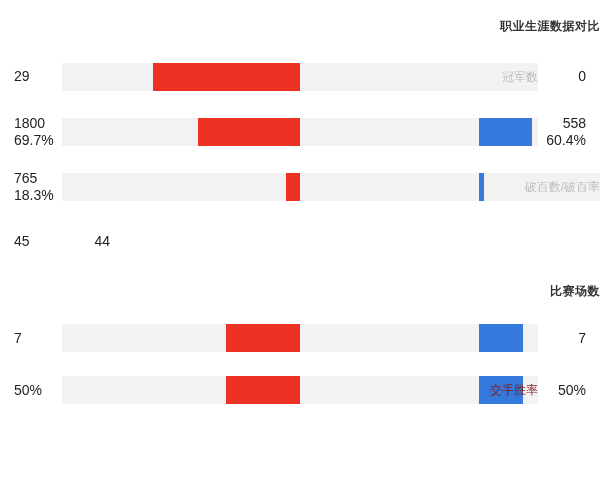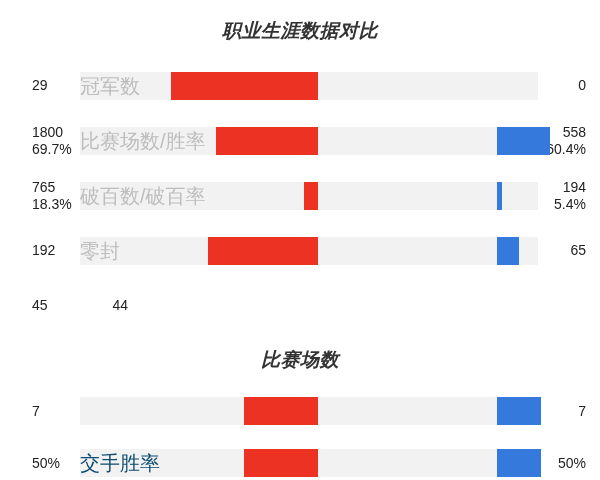--- a/index.html
+++ b/index.html
@@ -16,39 +16,37 @@
   }
   .page {
     position: relative;
     width: 600px;
     height: 480px;
     box-sizing: border-box;
   }
 
   
   .section-title {
-    text-align: center;
-    font-size: 19px;
+    text-align: right;
+    font-size: 12px;
     font-weight: bold;
     color: #333333;
     letter-spacing: .5px;
-    font-style: italic;
   }
   #career-title { padding-top: 18px; padding-bottom: 14px; }
   #h2h-title    { padding-top: 14px; padding-bottom: 12px; }
 
   
   .rows { display: block; }
 
   .cmp-row {
     position: relative;
     height: 52px;
     display: flex;
     align-items: center;
-    margin-left: 18px;
   }
 
   .side-val {
     width: 62px;
     flex: 0 0 62px;
     font-size: 14px;
     line-height: 17px;
     color: #222222;
     white-space: pre-line;
   }
@@ -74,22 +72,22 @@
     background: #f2f2f2;
   }
 
   .track-label {
     position: absolute;
     left: 0;
     right: 0;
     top: 6px;
     height: 28px;
     line-height: 28px;
-    text-align: left;
-    font-size: 20px;
+    text-align: right;
+    font-size: 12px;
     color: #bdbdbd;
     z-index: 3;
     pointer-events: none;
   }
 
   
   .bar-left {
     position: absolute;
     top: 6px;
     height: 28px;
@@ -128,49 +126,36 @@
       <div class="side-val right">0</div>
     </div>
 
     <div class="cmp-row">
       <div class="side-val left">1800
 69.7%</div>
       <div class="bar-area">
         <div class="track" style="background: rgb(242, 242, 242); left: 0px; right: 0px;"></div>
         <div class="bar-left" style="background: rgb(236, 50, 35); left: 136px; width: 102px; display: block;"></div>
         <div class="bar-right" style="background: rgb(53, 121, 221); left: 416.5px; width: 53px; display: block;"></div>
-        <div class="track-label" style="color: rgb(189, 189, 189);">比赛场数/胜率</div>
       </div>
       <div class="side-val right">558
 60.4%</div>
     </div>
 
     <div class="cmp-row">
       <div class="side-val left">765
 18.3%</div>
       <div class="bar-area">
         <div class="track" style="background: rgb(242, 242, 242); left: 0px; right: 0px;"></div>
         <div class="bar-left" style="background: rgb(236, 50, 35); left: 224px; width: 14px; display: block;"></div>
         <div class="bar-right" style="background: rgb(53, 121, 221); left: 416.5px; width: 5px; display: block;"></div>
         <div class="track-label" style="color: rgb(189, 189, 189);">破百数/破百率</div>
       </div>
-      <div class="side-val right">194
-5.4%</div>
     </div>
 
-    <div class="cmp-row">
-      <div class="side-val left">192</div>
-      <div class="bar-area">
-        <div class="track" style="background: rgb(242, 242, 242); left: 0px; right: 0px;"></div>
-        <div class="bar-left" style="background: rgb(236, 50, 35); left: 128px; width: 110px; display: block;"></div>
-        <div class="bar-right" style="background: rgb(53, 121, 221); left: 416.5px; width: 22px; display: block;"></div>
-        <div class="track-label" style="color: rgb(189, 189, 189);">零封</div>
-      </div>
-      <div class="side-val right">65</div>
-    </div>
 
     <div class="cmp-row">
       <div class="side-val left">45</div>
       <div class="side-val right">44</div>
     </div>
 
   </div>
 
   <div class="section-title" id="h2h-title">比赛场数</div>
 
@@ -185,20 +170,20 @@
       </div>
       <div class="side-val right">7</div>
     </div>
 
     <div class="cmp-row">
       <div class="side-val left">50%</div>
       <div class="bar-area">
         <div class="track" style="background: rgb(242, 242, 242); left: 0px; right: 0px;"></div>
         <div class="bar-left" style="background: rgb(236, 50, 35); left: 164px; width: 74px; display: block;"></div>
         <div class="bar-right" style="background: rgb(53, 121, 221); left: 416.5px; width: 44px; display: block;"></div>
-        <div class="track-label" style="color: #0c4a6e;">交手胜率</div>
+        <div class="track-label" style="color: #7f1d1d;">交手胜率</div>
       </div>
       <div class="side-val right">50%</div>
     </div>
 
   </div>
 
 </div>
 
 </body></html>

